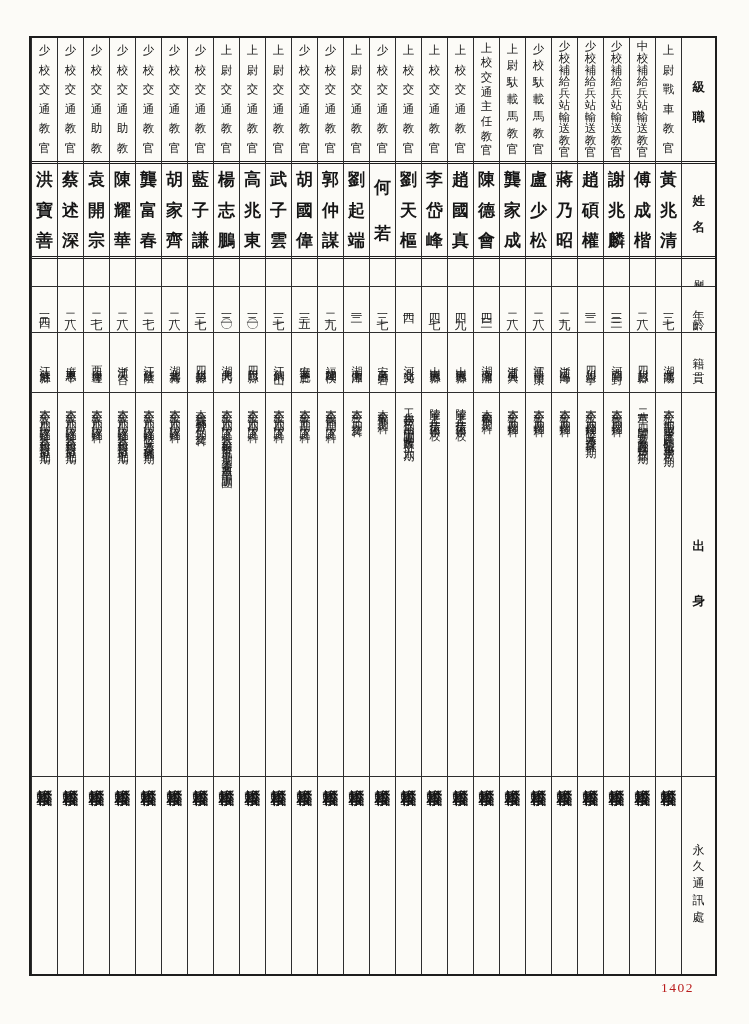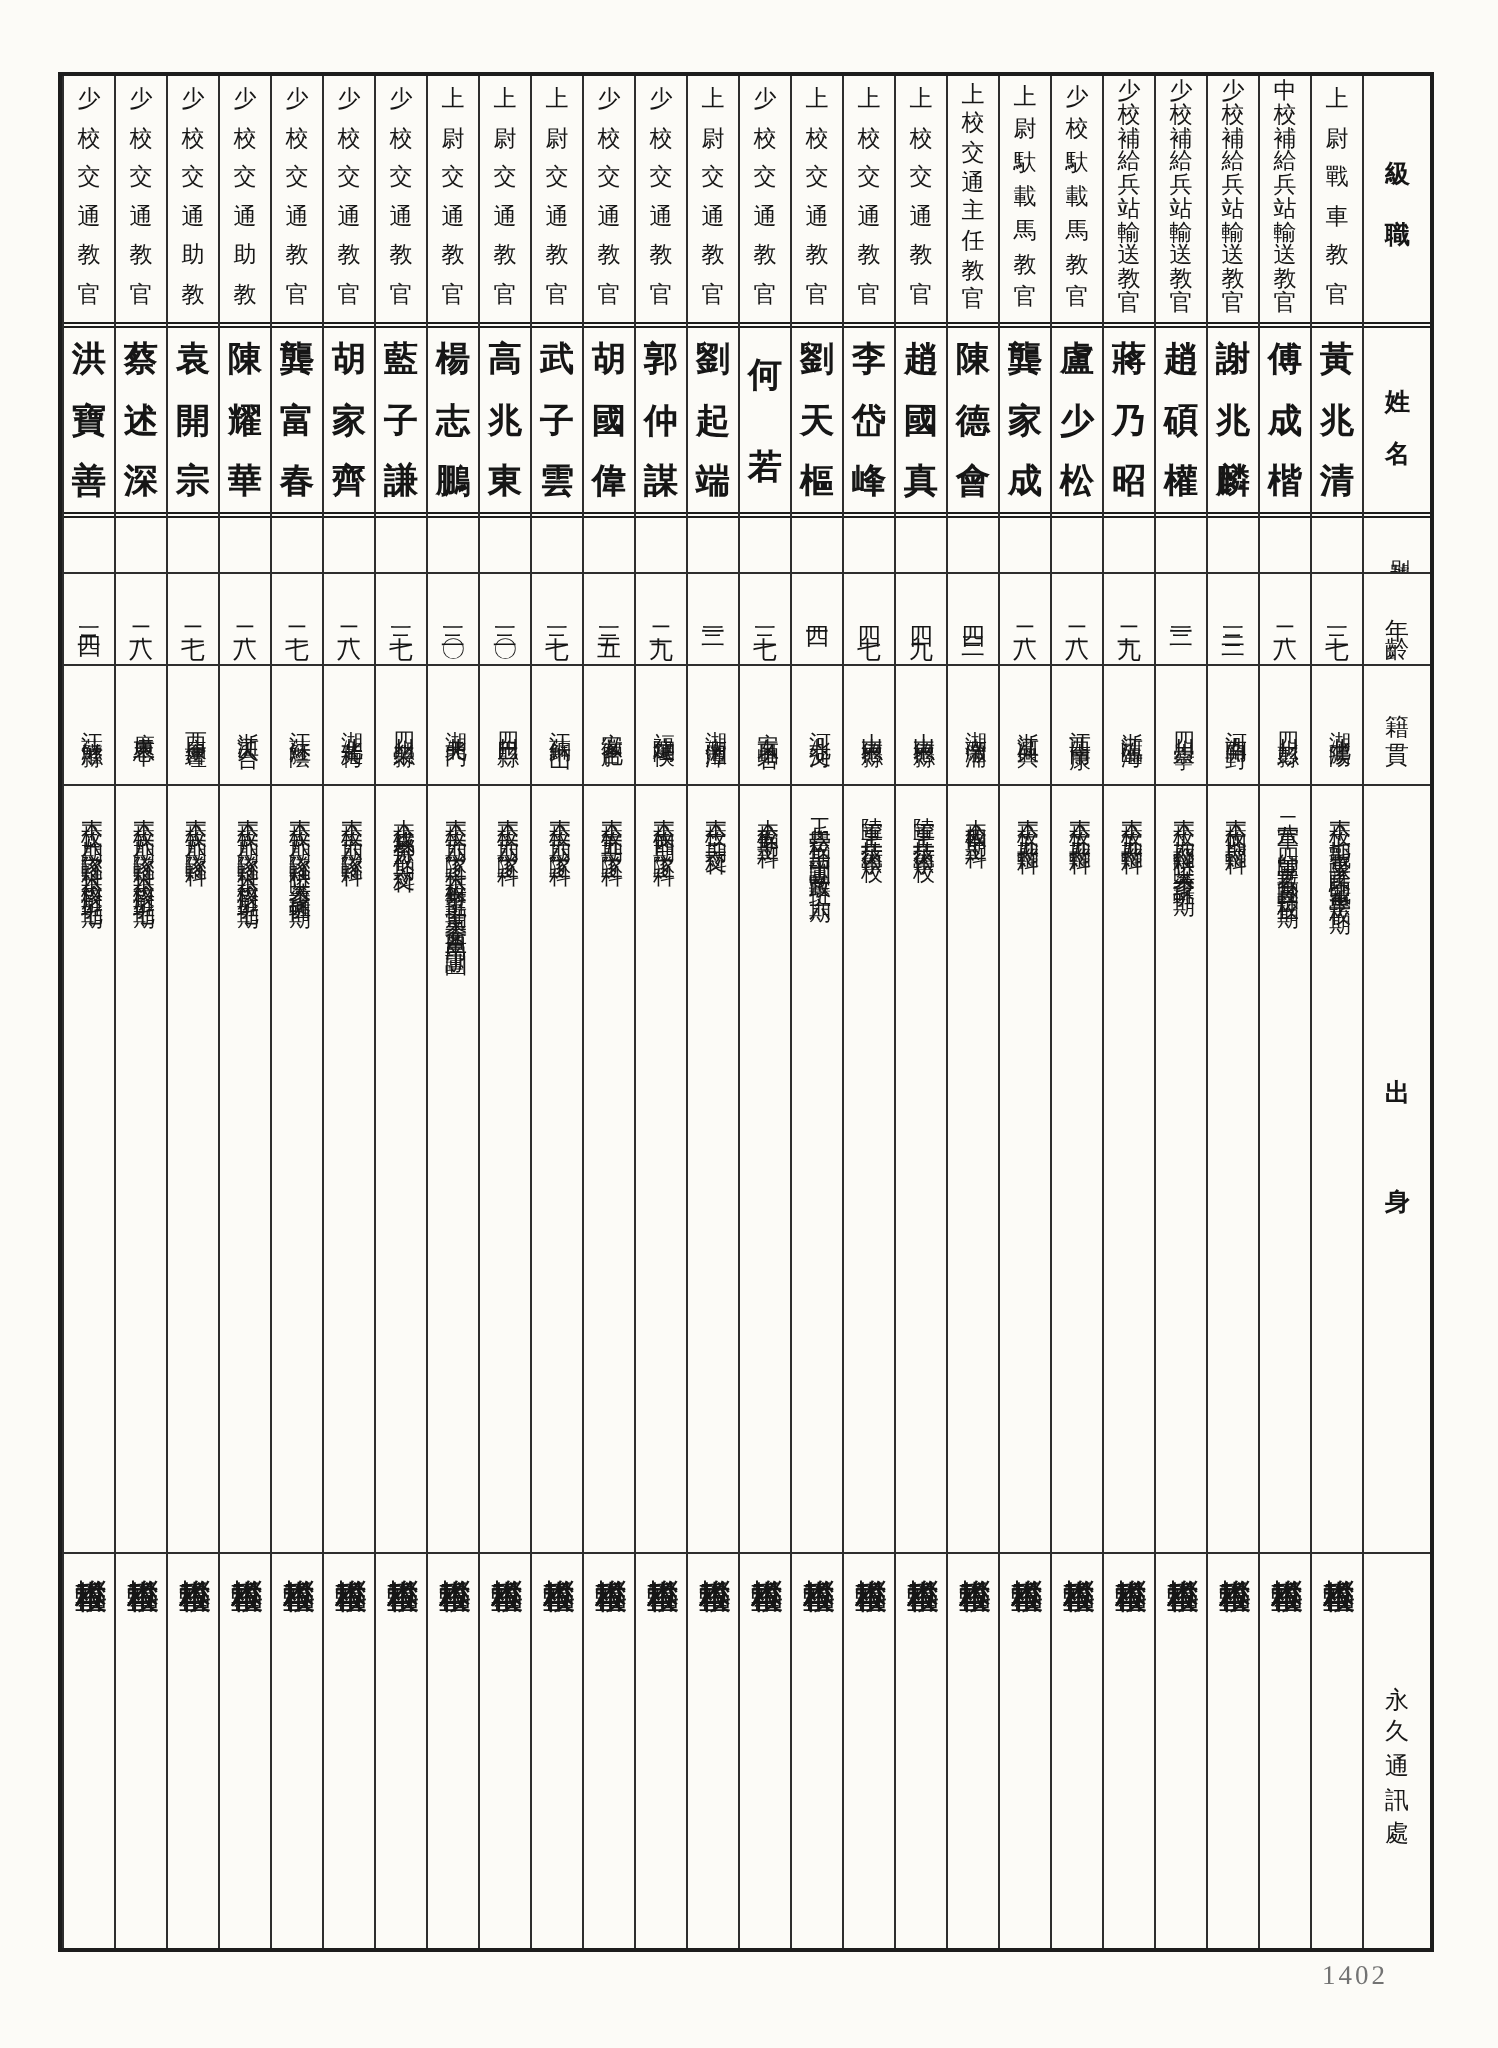--- a/index.html
+++ b/index.html
@@ -78,21 +78,21 @@
   .h-alias{font-size:10px;letter-spacing:1px;}
   .h-age{font-size:12px;letter-spacing:9px;}
   .h-native{font-size:12px;letter-spacing:14px;}
   .h-origin{font-size:12.5px;letter-spacing:55px;font-weight:700;}
   .h-addr{font-size:12px;letter-spacing:17px;}
 
   .page-number{
     position:absolute;
     right:55px;top:980px;
     font-size:13.5px;letter-spacing:1.5px;
-    color:#737373;
+    color:#b91c1c;
   }
 </style>
 </head>
 <body>
 
 <div class="page">
 
   <div class="doc-table" id="doc-table">
 
     <div class="col header-col">

